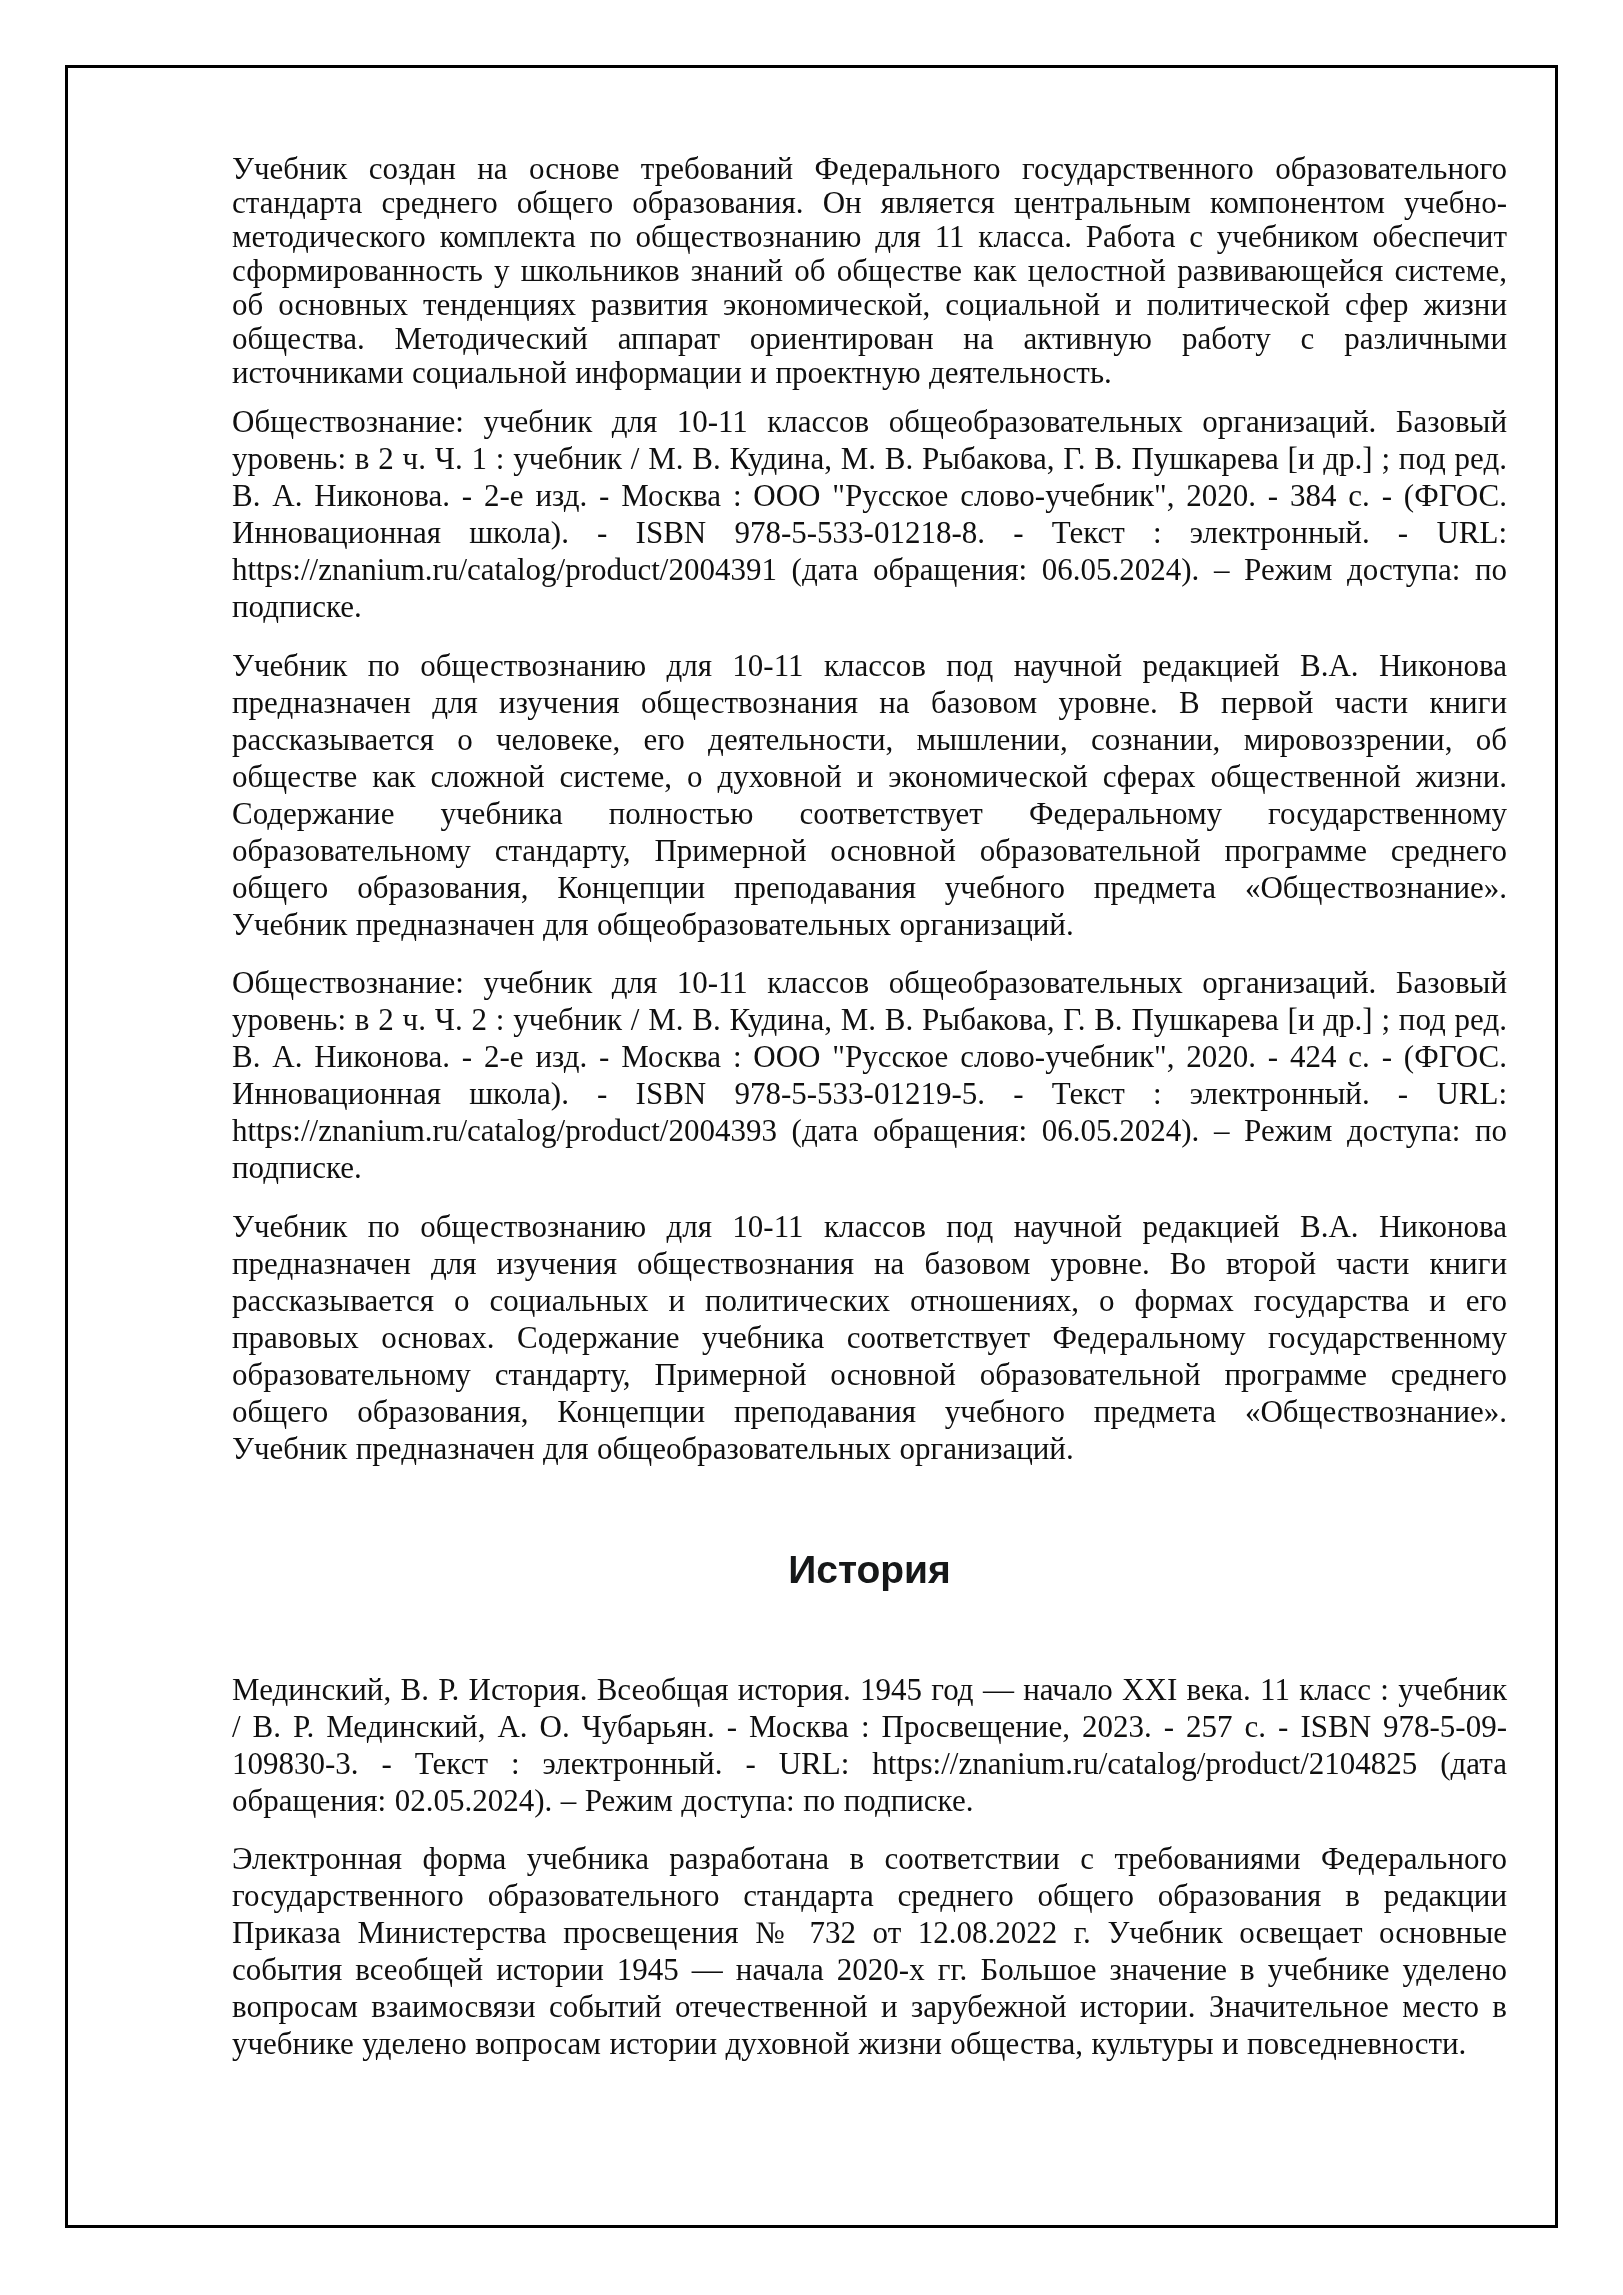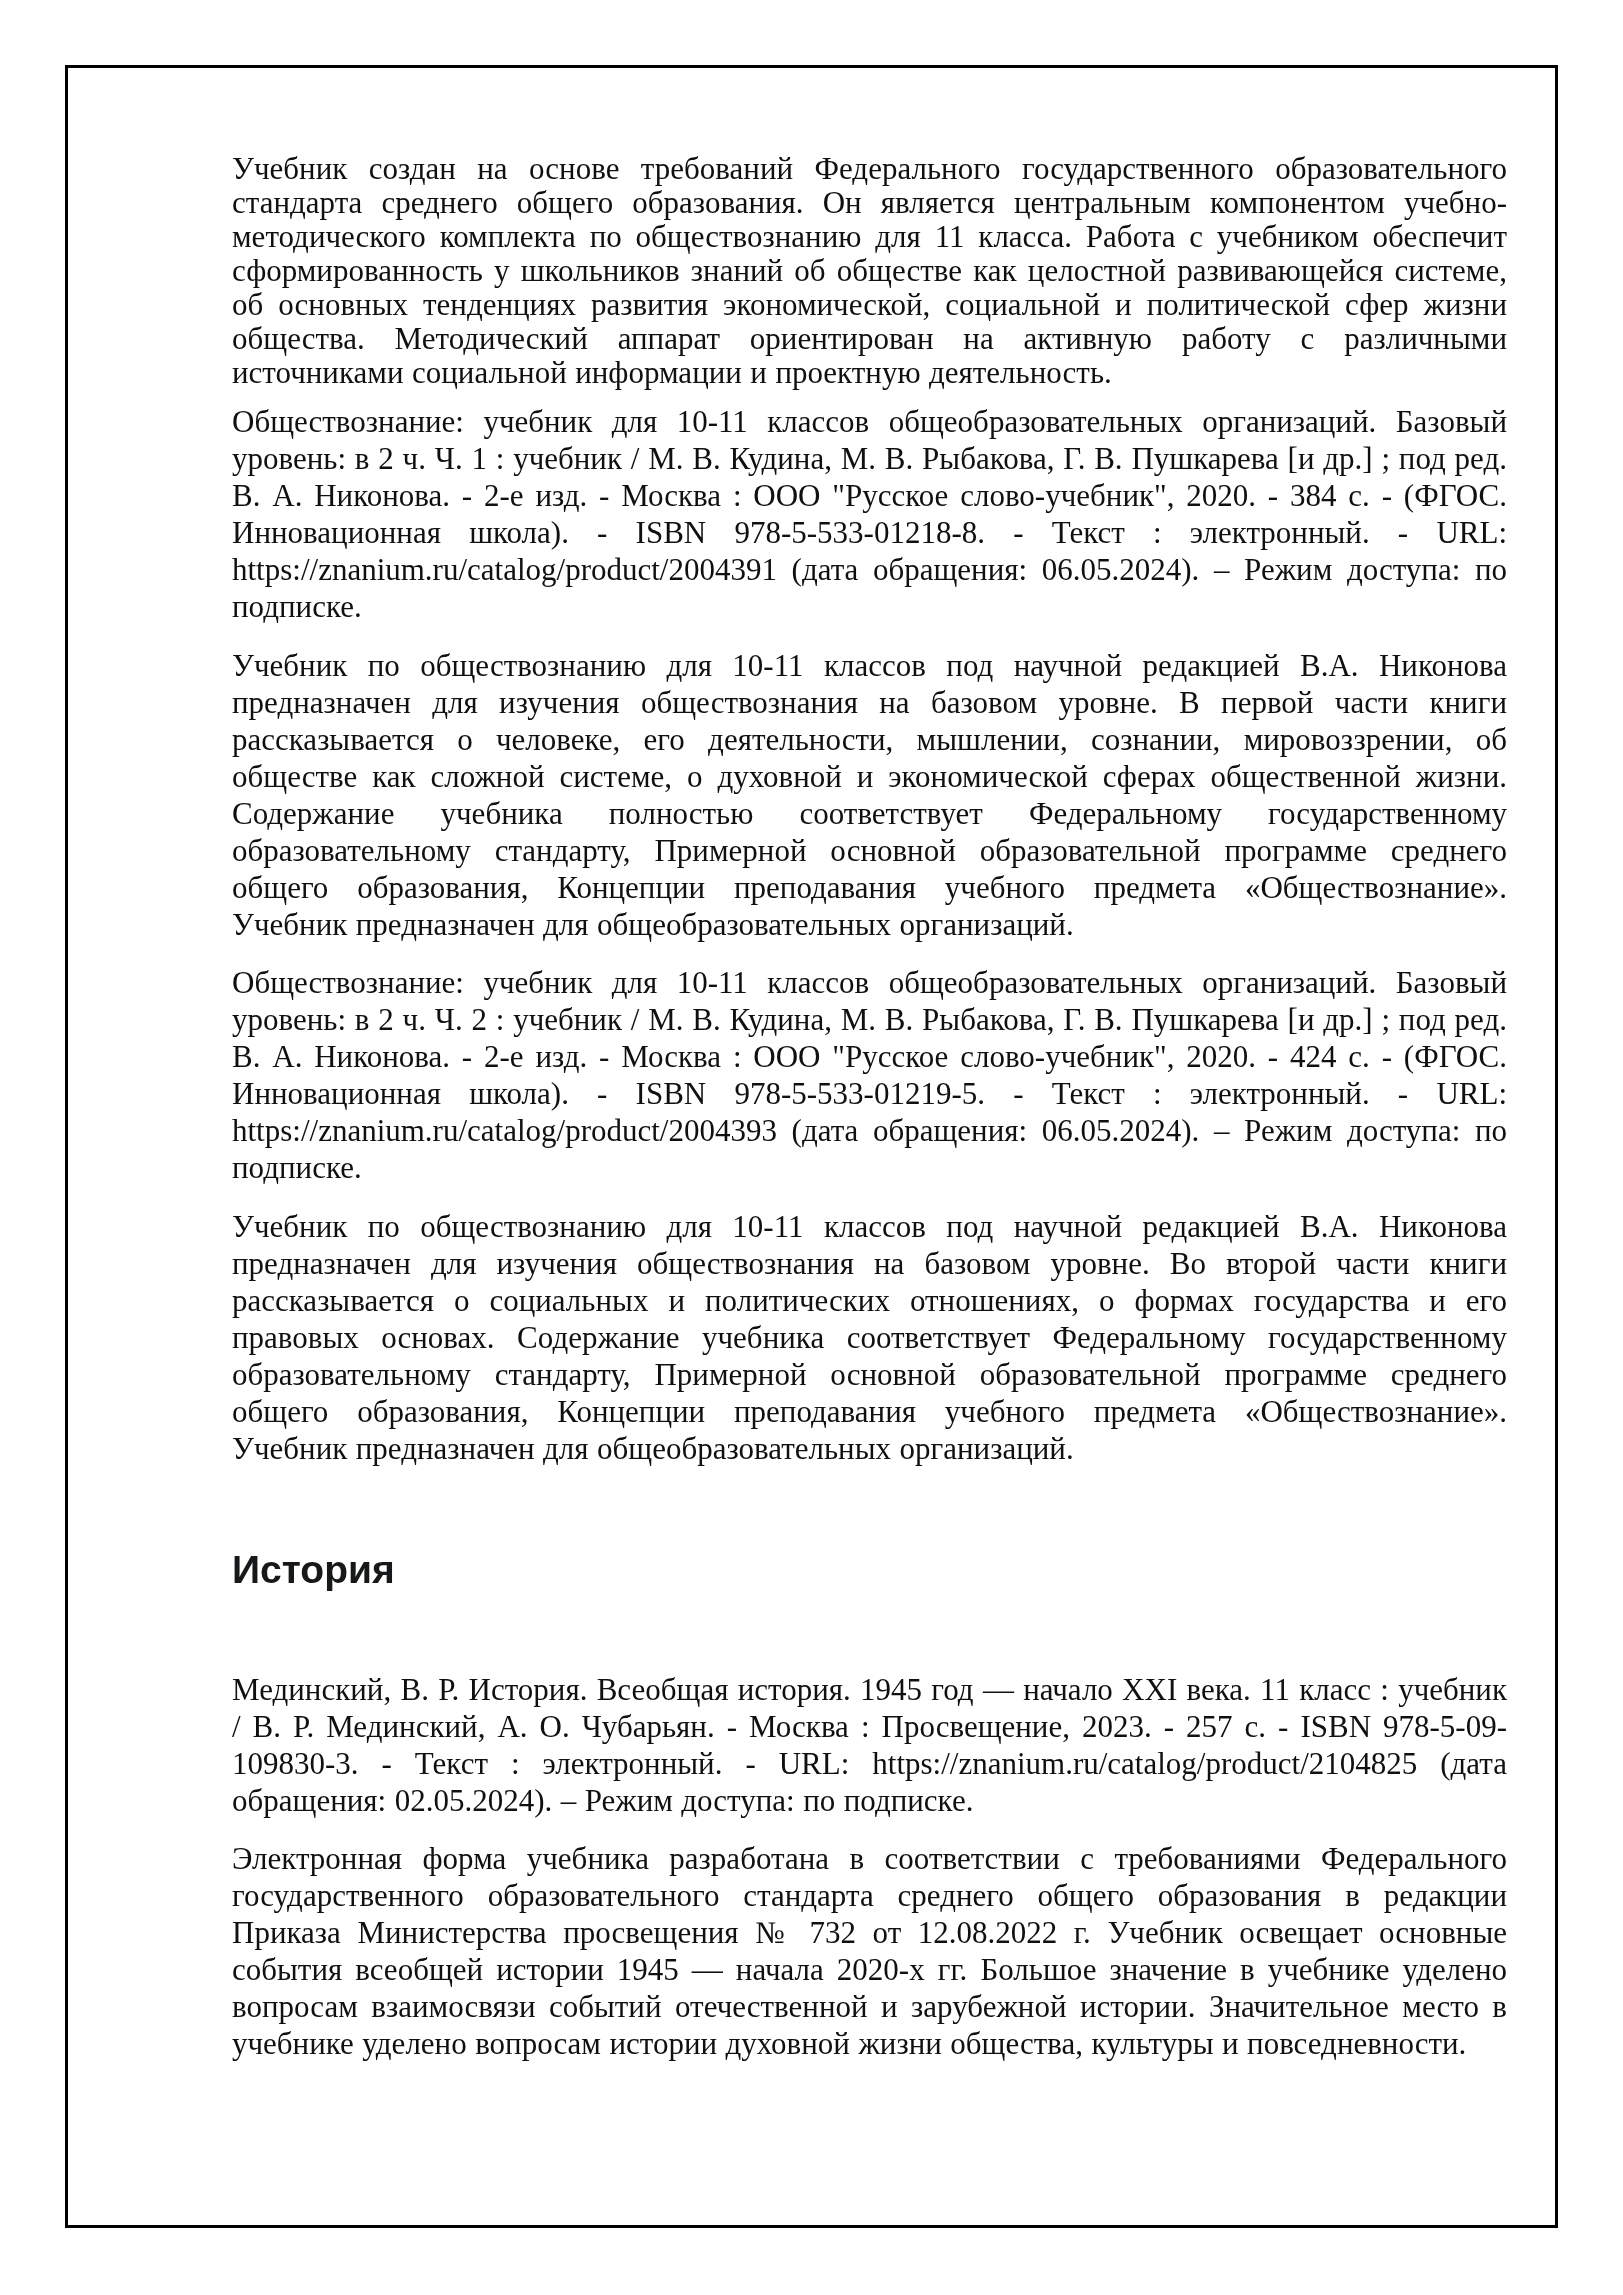--- a/index.html
+++ b/index.html
@@ -42,21 +42,21 @@
   p.body.first {
     line-height: 34px;
     margin-bottom: 13px;
   }
   h1.section-heading {
     margin: 79px 0 78px 0;
     font-family: "Liberation Sans", "DejaVu Sans", sans-serif;
     font-weight: bold;
     font-size: 39px;
     line-height: 47px;
-    text-align: left;
+    text-align: center;
     color: #161819;
   }
 </style>
 </head>
 <body>
 
 <div class="page">
   <div class="frame"></div>
 
   <div class="textcol">

